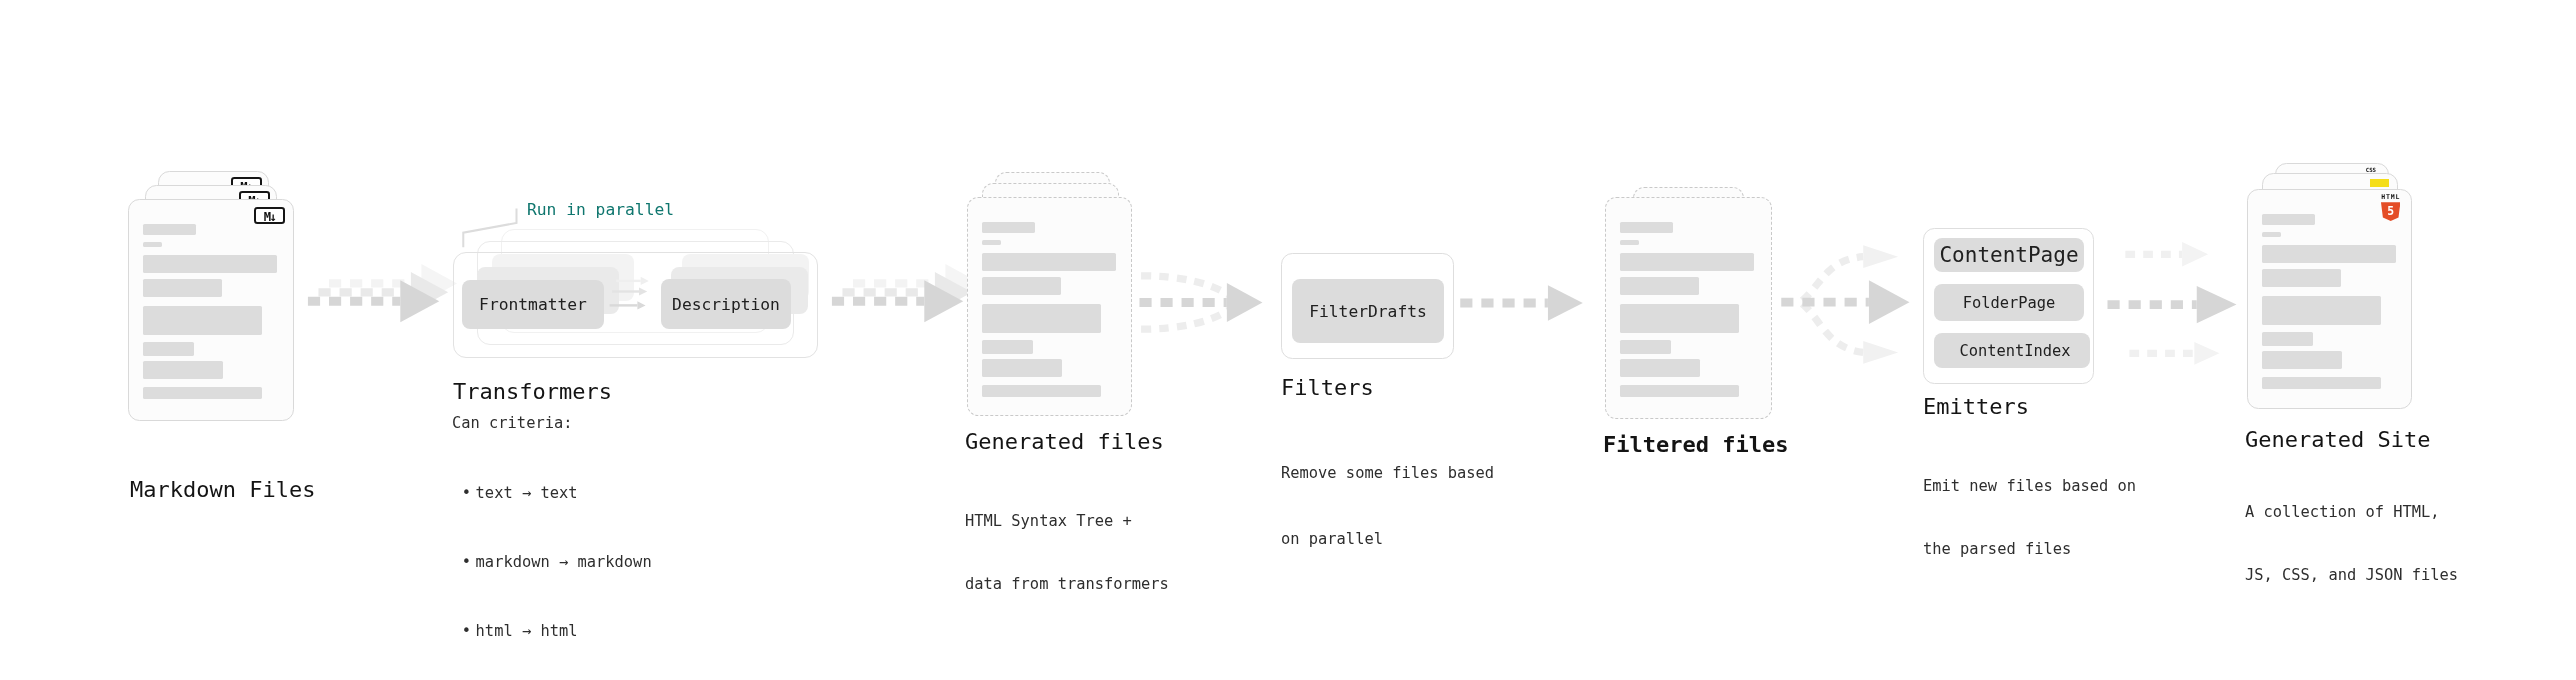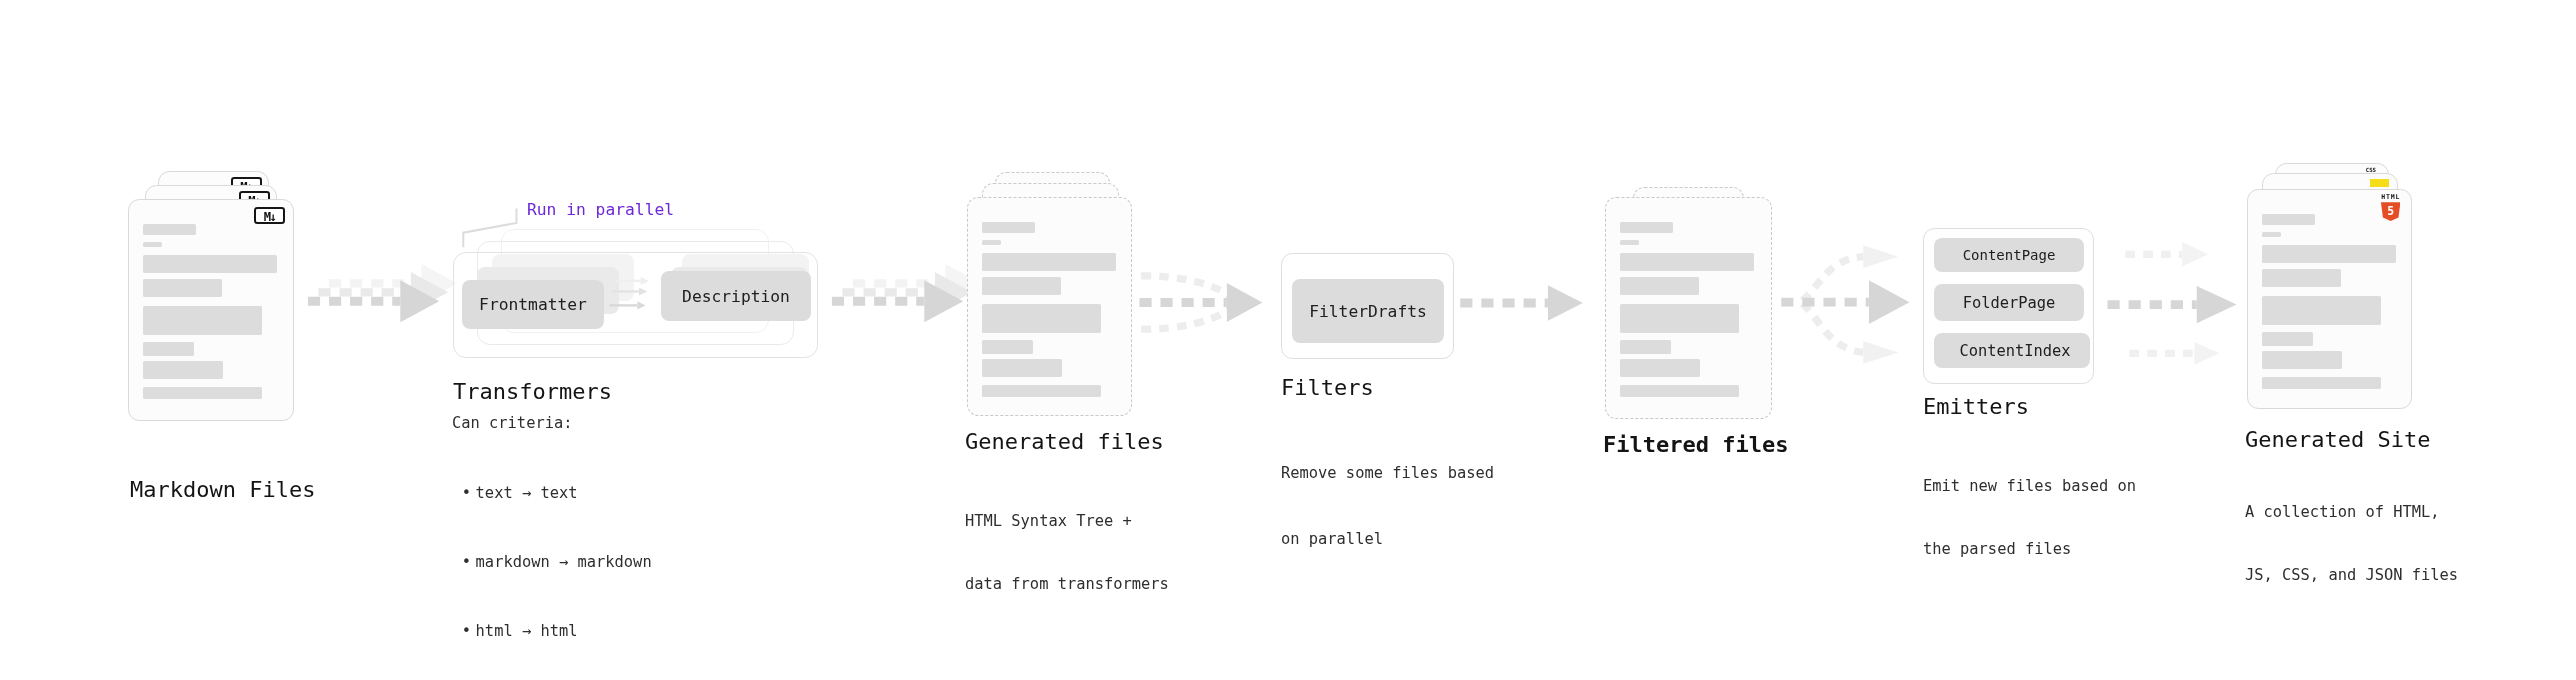--- a/index.html
+++ b/index.html
@@ -41,21 +41,21 @@
   .pill.g1{background:#eaeaea;}
   .pill.g2{background:#f3f3f3;}
   .container{position:absolute;background:#ffffff;border:1.6px solid #dedede;border-radius:11.4px;box-sizing:border-box;}
   
   .sec-label{position:absolute;font-size:22px;color:#141414;white-space:pre;}
   .sec-desc{position:absolute;font-size:15.4px;color:#2e2e2e;line-height:21px;white-space:pre;}
   .desc-title{position:absolute;font-size:15.4px;color:#2e2e2e;white-space:pre;}
   .bullets{position:absolute;font-size:15.4px;color:#2e2e2e;line-height:23px;white-space:pre;}
   .bullet{position:relative;padding-left:23.6px;}
   .bullet::before{content:"•";position:absolute;left:9.8px;}
-  .annotation{position:absolute;font-size:16.3px;color:#6d28d9;white-space:pre;}
+  .annotation{position:absolute;font-size:16.3px;color:#0f766e;white-space:pre;}
   svg{position:absolute;display:block;}
 </style>
 </head>
 <body>
 
 <div class="canvas">
 
   <div>
     <div class="card" style="left:158px;top:171px;width:111px;height:203px;z-index:1;">
       <div class="md-badge small">M↓</div>
@@ -97,21 +97,21 @@
       <polyline points="76,8 76,26 10,38 10,56" fill="none" stroke="#dcdcdc" stroke-width="2.5"></polyline>
     </svg>
     <div class="annotation" style="left:527px;top:200px;">Run in parallel</div>
 
     <div class="pill g2" style="left:492px;top:254px;width:142px;height:47px;"></div>
     <div class="pill g1" style="left:477px;top:267px;width:142px;height:47px;"></div>
     <div class="pill" style="left:462px;top:280px;width:142px;height:49px;">Frontmatter</div>
 
     <div class="pill g2" style="left:682px;top:254px;width:127px;height:46px;"></div>
     <div class="pill g1" style="left:671px;top:267px;width:137px;height:47px;"></div>
-    <div class="pill" style="left:661px;top:271px;width:150px;height:50px;">Description</div>
+    <div class="pill" style="left:661px;top:279px;width:130px;height:50px;">Description</div>
 
     <svg style="left:608px;top:271px;" width="49" height="41" viewBox="0 0 60 50">
       <line x1="10" y1="12" x2="40" y2="12" stroke="#efefef" stroke-width="3"></line>
         <polygon points="40,7 40,17 50,12" fill="#efefef"></polygon>
       <line x1="5" y1="25" x2="38" y2="25" stroke="#e3e3e3" stroke-width="3"></line>
         <polygon points="38,20 38,30 48,25" fill="#e3e3e3"></polygon>
       <line x1="2" y1="42" x2="36" y2="42" stroke="#d9d9d9" stroke-width="3"></line>
         <polygon points="36,37 36,47 46,42" fill="#d9d9d9"></polygon>
     </svg>
 
@@ -198,21 +198,21 @@
     <path d="M 30,82 C 55,60 60,32 105,28" fill="none" stroke="#ededed" stroke-width="9" stroke-dasharray="12 10"></path>
     <polygon points="105,14 105,42 148,28" fill="#f1f1f1"></polygon>
     <path d="M 30,86 C 55,108 60,140 105,146" fill="none" stroke="#ededed" stroke-width="9" stroke-dasharray="12 10"></path>
     <polygon points="105,132 105,160 148,146" fill="#f1f1f1"></polygon>
     <line x1="4" y1="84" x2="112" y2="84" stroke="#d6d6d6" stroke-width="11" stroke-dasharray="15 11"></line>
     <polygon points="112,57 112,111 162,84" fill="#d6d6d6"></polygon>
   </svg>
 
   <div>
     <div class="container" style="left:1923px;top:228px;width:171px;height:156px;"></div>
-    <div class="pill" style="left:1934px;top:238px;width:150px;height:34px;font-size:14px;">ContentPage</div>
+    <div class="pill" style="left:1934px;top:238px;width:150px;height:34px;font-size:21px;">ContentPage</div>
     <div class="pill" style="left:1934px;top:284px;width:150px;height:37px;font-size:15.4px;">FolderPage</div>
     <div class="pill" style="left:1934px;top:333px;width:150px;height:35px;font-size:15.4px;padding-left:6px;">ContentIndex</div>
     <div class="sec-label" style="left:1923px;top:394px;">Emitters</div>
     <div class="sec-desc" style="left:1923px;top:434px;">
       <div>Emit new files based on</div>
       <div>the parsed files</div>
     </div>
   </div>
 
   <svg style="left:2101px;top:234px;" width="142" height="142" viewBox="0 0 175 175">

